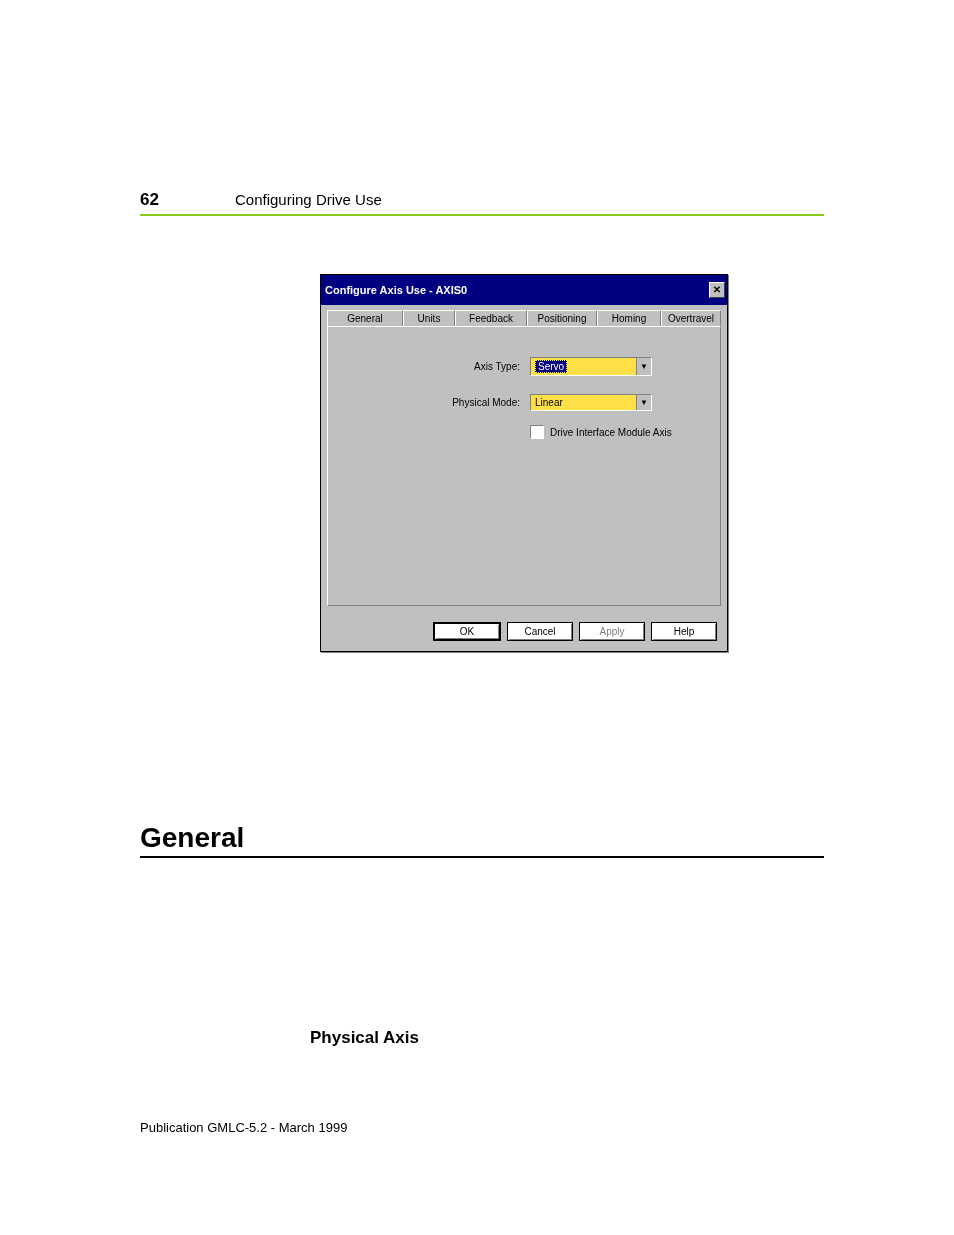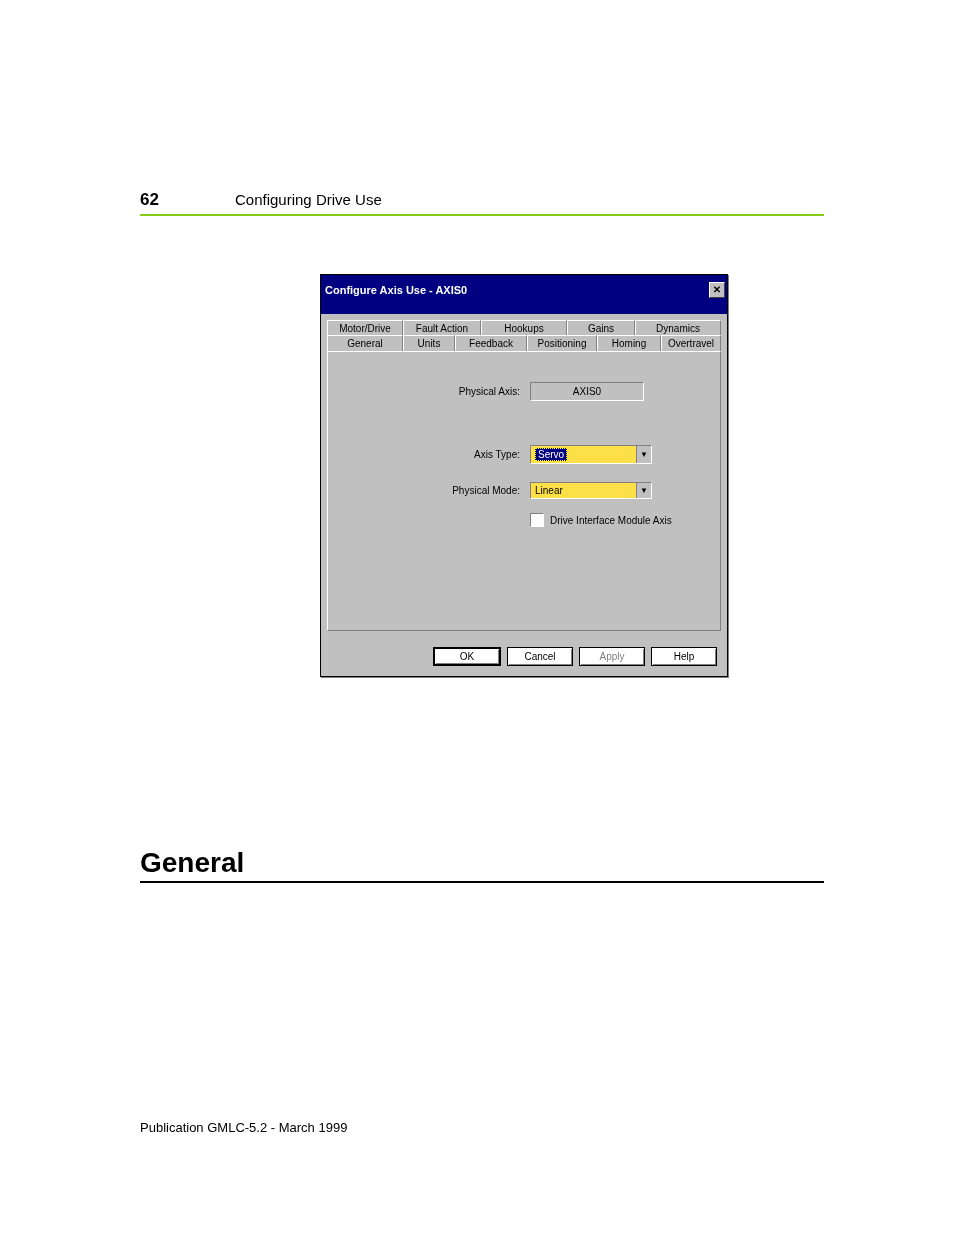--- a/index.html
+++ b/index.html
@@ -42,21 +42,21 @@
   }
   .titlebar {
     background: #000080;
     color: #ffffff;
     display: flex;
     align-items: center;
     justify-content: space-between;
     font-size: 11px;
     font-weight: bold;
     height: 30px;
-    padding: 0 2px 9px 4px;
+    padding: 0 2px 0 4px;
   }
   .close-btn {
     width: 14px;
     height: 14px;
     background: #c0c0c0;
     border: 1px solid #fff;
     border-right-color: #404040;
     border-bottom-color: #404040;
     display: flex;
     align-items: center;
@@ -224,42 +224,31 @@
   </div>
 
   <div class="dialog-wrap">
     <div class="dialog">
       <div class="titlebar">
         <span>Configure Axis Use - AXIS0</span>
         <div class="close-btn">✕</div>
       </div>
       <div class="tabs-area">
         <div class="tab-rows">
-          <div class="tab-row back" id="tab-row-back">
-              <div class="tab" style="width: 76px;">Motor/Drive</div>
-              <div class="tab" style="width: 78px;">Fault Action</div>
-              <div class="tab" style="width: 86px;">Hookups</div>
-              <div class="tab" style="width: 68px;">Gains</div>
-              <div class="tab" style="width: 86px;">Dynamics</div>
-            </div>
           <div class="tab-row front" id="tab-row-front">
               <div class="tab active" style="width: 76px;">General</div>
               <div class="tab" style="width: 52px;">Units</div>
               <div class="tab" style="width: 72px;">Feedback</div>
               <div class="tab" style="width: 70px;">Positioning</div>
               <div class="tab" style="width: 64px;">Homing</div>
               <div class="tab" style="width: 60px;">Overtravel</div>
             </div>
         </div>
         <div class="tab-panel">
 
-          <div class="field-row">
-            <div class="field-label">Physical Axis:</div>
-            <div class="inset-box">AXIS0</div>
-          </div>
 
           <div class="field-row tight">
             <div class="field-label">Axis Type:</div>
             <div class="dropdown highlighted">
               <div class="dd-text"><span class="dd-text-inner">Servo</span></div>
               <div class="dd-btn">▼</div>
             </div>
           </div>
 
           <div class="field-row tight">
@@ -281,16 +270,17 @@
         <div class="btn default">OK</div>
         <div class="btn">Cancel</div>
         <div class="btn disabled">Apply</div>
         <div class="btn">Help</div>
       </div>
     </div>
   </div>
 
   <div class="section-heading">General</div>
 
+  <div class="sub-heading">Physical Axis</div>
 
   <div class="footer">Publication GMLC-5.2 - March 1999</div>
 
 </div>
 
 </body></html>

